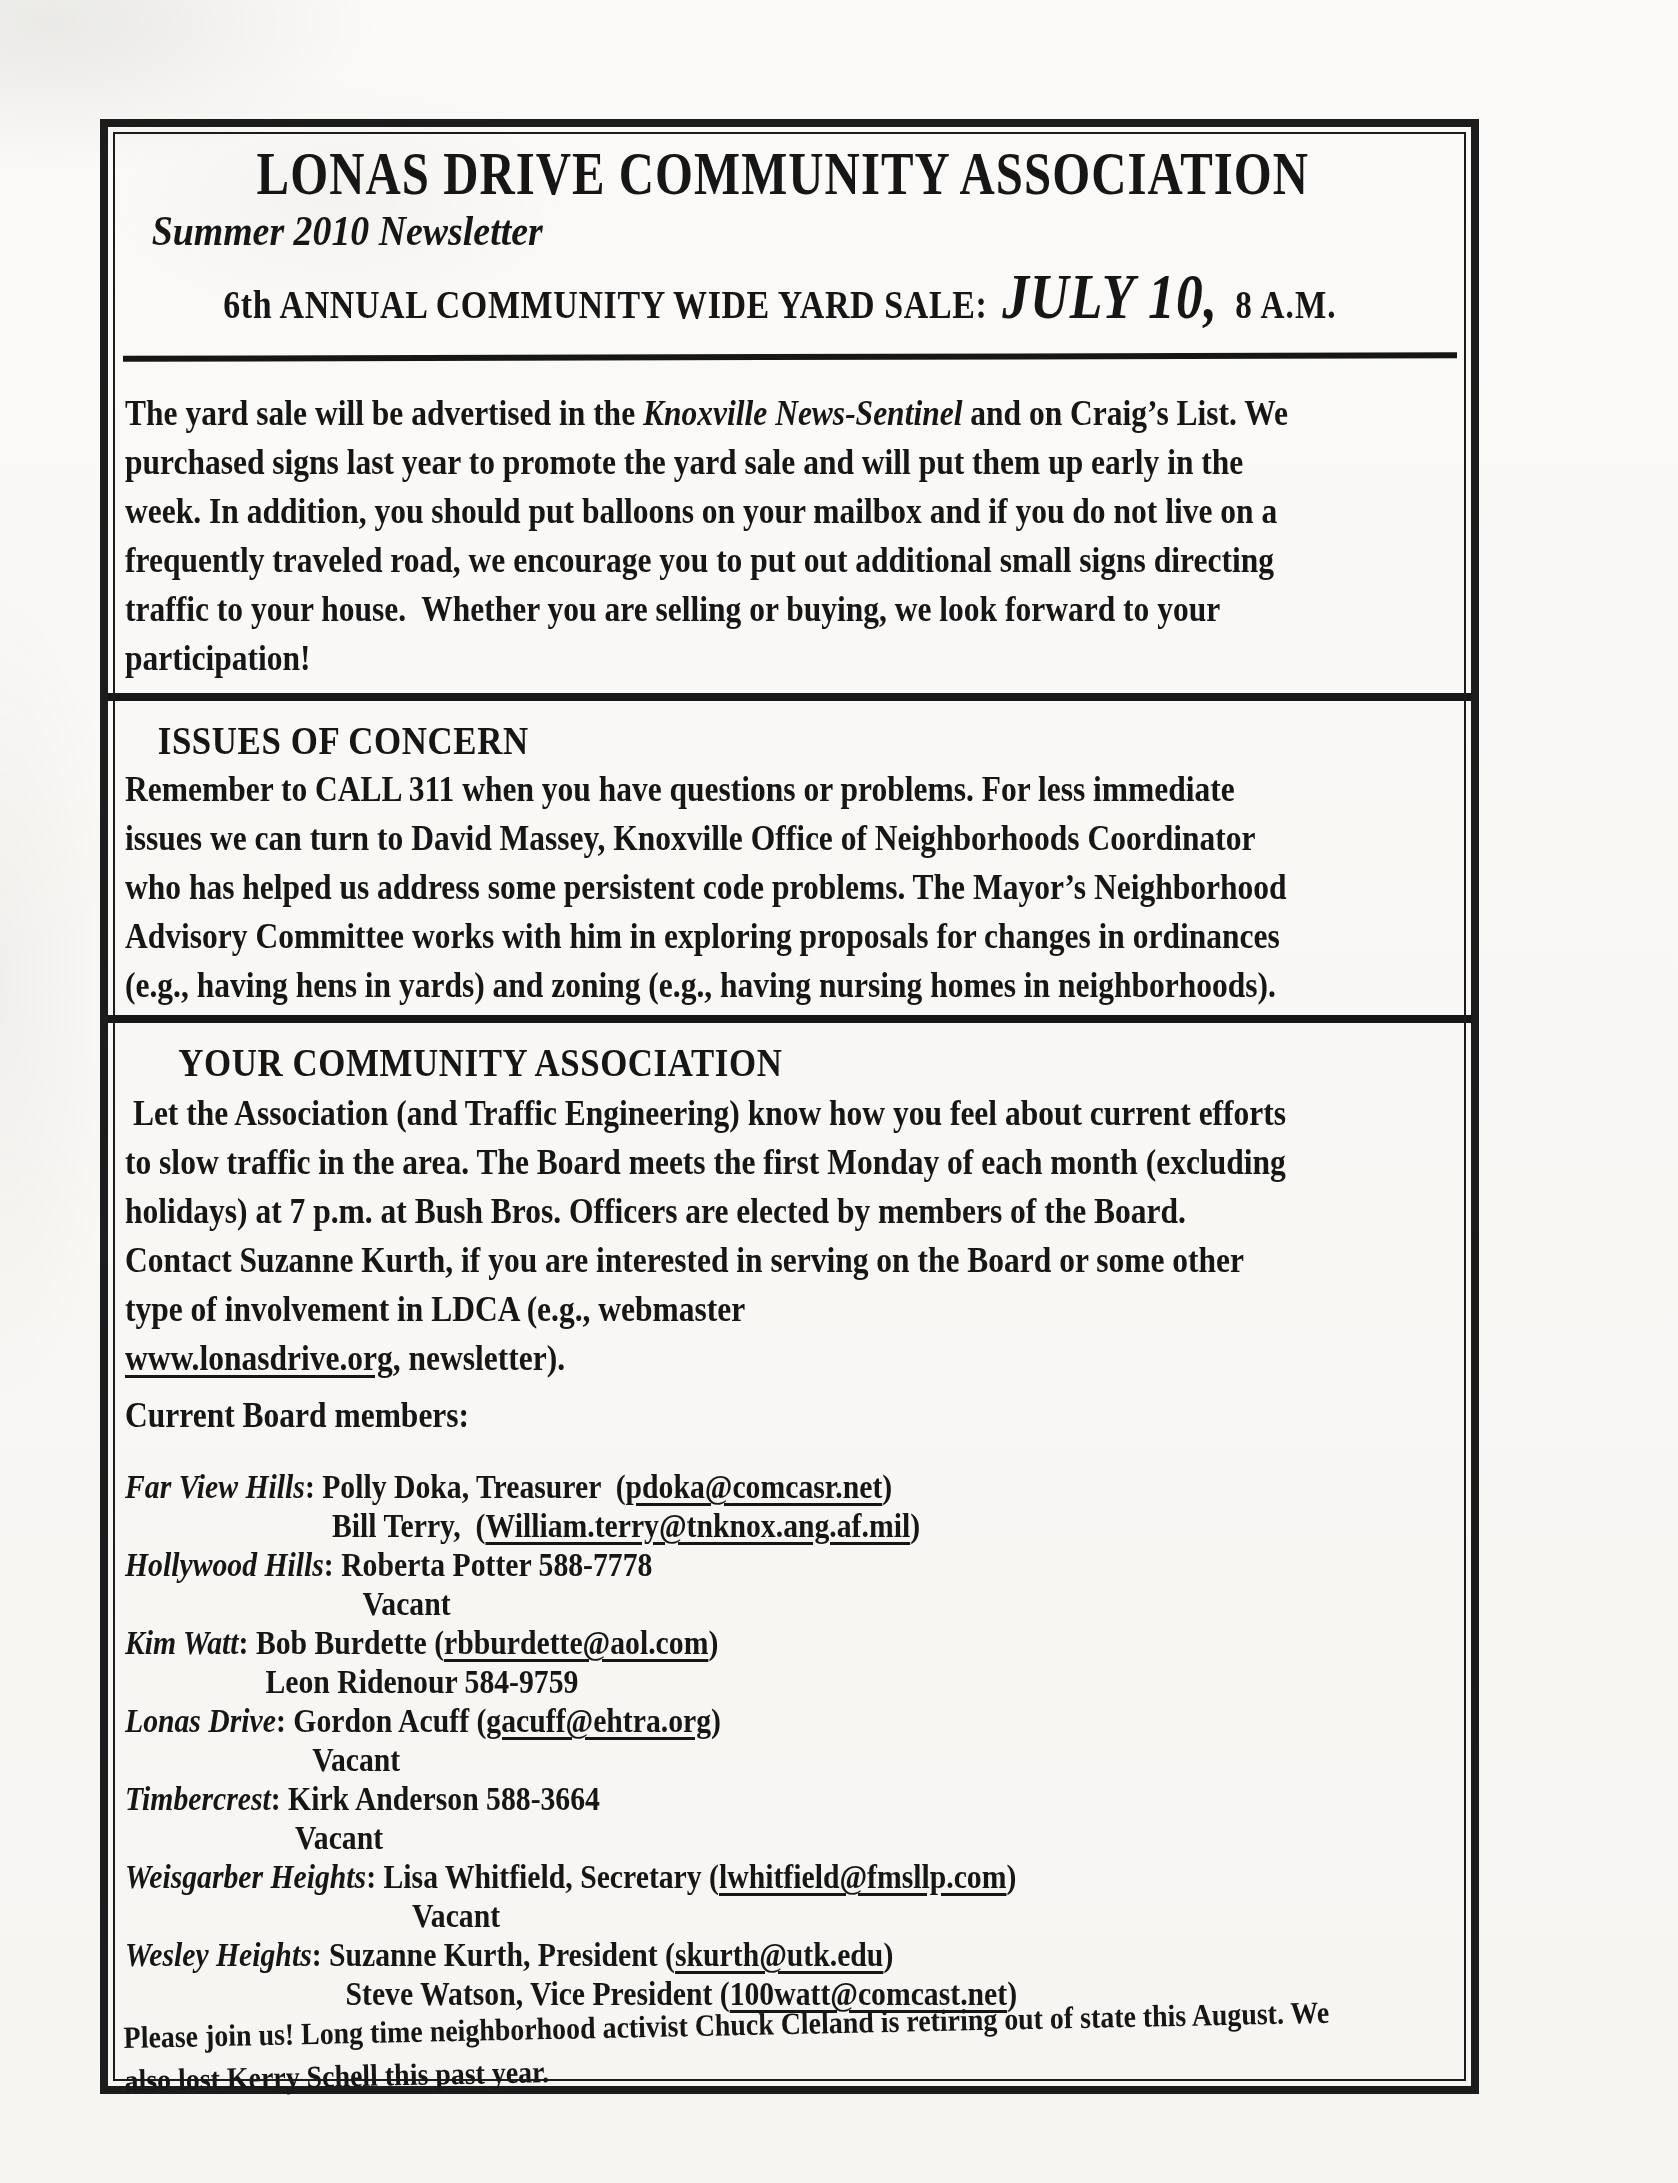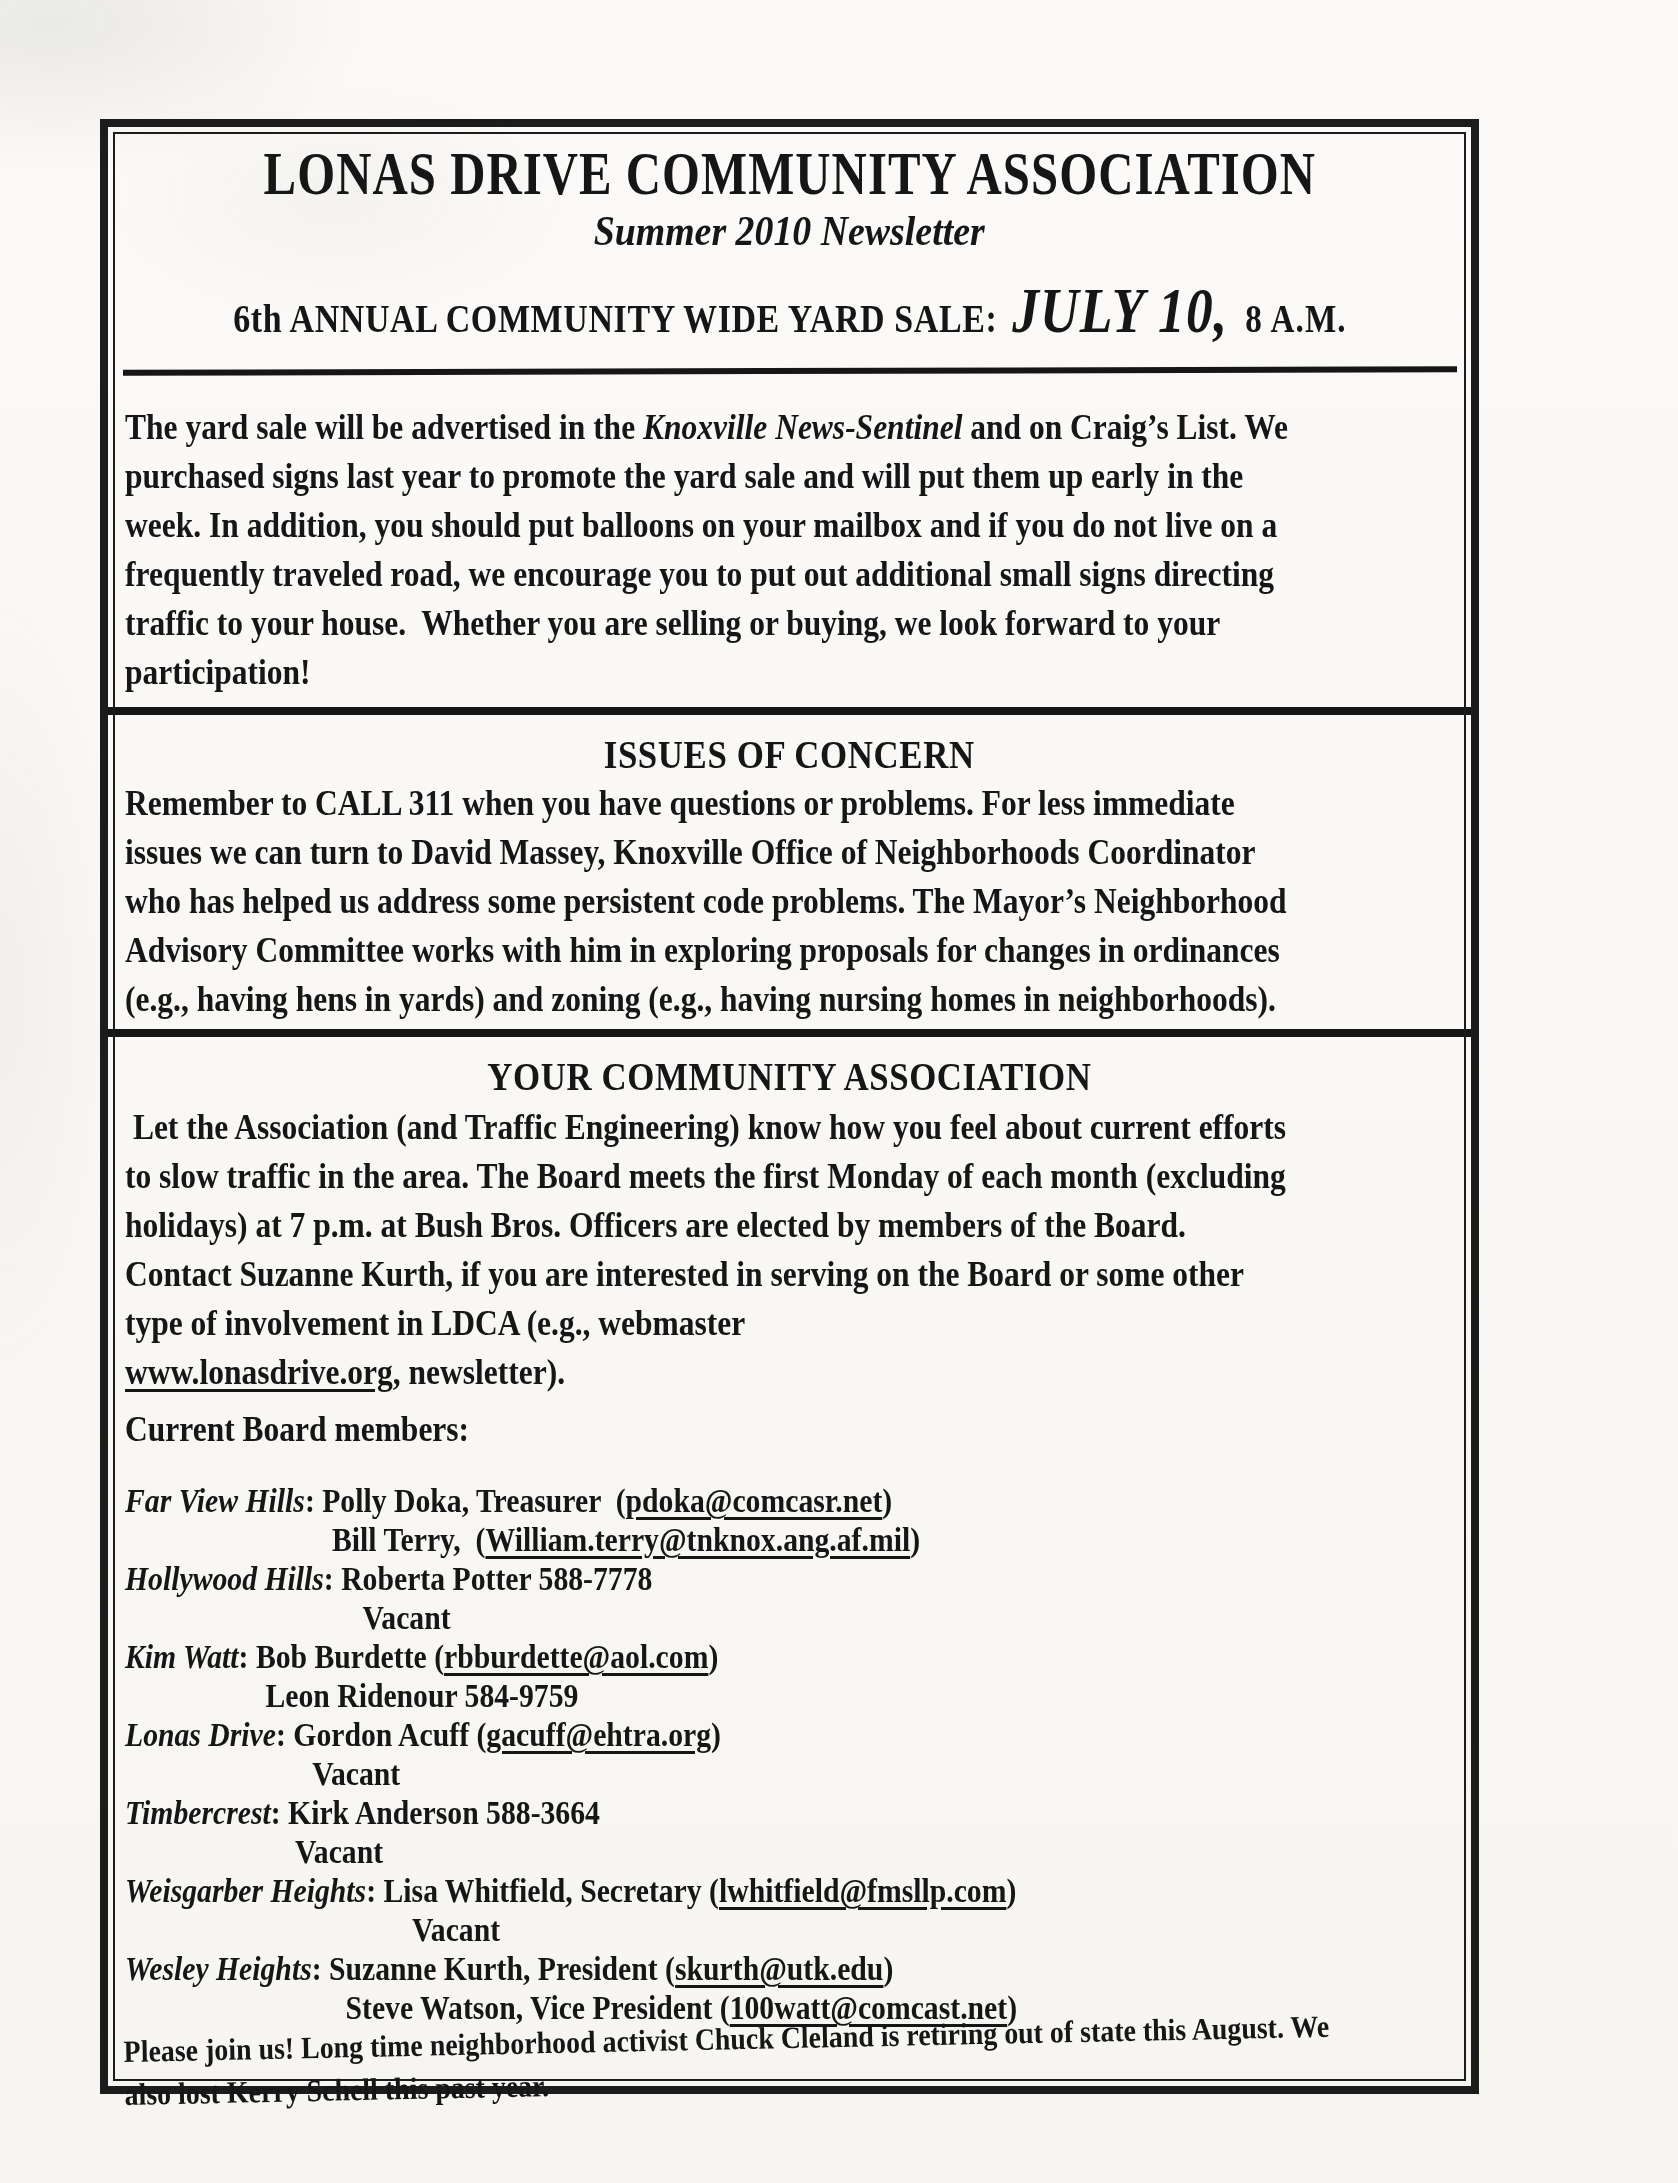--- a/index.html
+++ b/index.html
@@ -17,30 +17,30 @@
 
   .frame {
     position:absolute; left:100px; top:119px; width:1379px; height:1975px;
     box-sizing:border-box; border:8.7px solid #1c1c1c;
     padding:9.3px 17.4px 0 17.4px;
   }
   .frame::before {
     content:""; position:absolute; inset:4.7px; border:2.7px solid #1c1c1c; pointer-events:none;
   }
 
-  .crow { display:flex; justify-content:center; }
+  .crow { display:flex; justify-content:flex-start; }
   .crow > span { display:inline-block; white-space:pre; }
 
   .title-line { margin-top:5.3px; line-height:64px; }
   .title-line > span { font-size:61px; font-weight:700; letter-spacing:1.3px; transform:scaleX(0.80); transform-origin:center top; }
 
   .subtitle-line { margin-top:1px; line-height:48px; }
   .subtitle-line > span { font-size:43px; font-weight:700; font-style:italic; transform:scaleX(0.88); transform-origin:center top; }
 
-  .ys-line { margin-top:23px; line-height:67px; }
+  .ys-line { margin-top:9px; line-height:67px; }
   .ys-line > span { transform:scaleX(0.85); transform-origin:center bottom; }
   .ys-label { font-size:40px; font-weight:700; letter-spacing:0.7px; }
   .ys-date  { font-size:63px; font-weight:700; font-style:italic; margin-left:17.4px; letter-spacing:1.3px; }
   .ys-time  { font-size:39px; font-weight:700; margin-left:20px; letter-spacing:1.3px; }
 
   .rule-thin { height:6px; background:#161616; margin:6.7px -2.7px 0 -2.7px; transform:rotate(-0.15deg); }
   .rule-full { height:8px; background:#161616; margin:9.3px -17.4px 0 -17.4px; }
   .rule-full.r2 { margin-top:5.3px; }
 
   .head-line { margin-top:15px; line-height:48px; }

